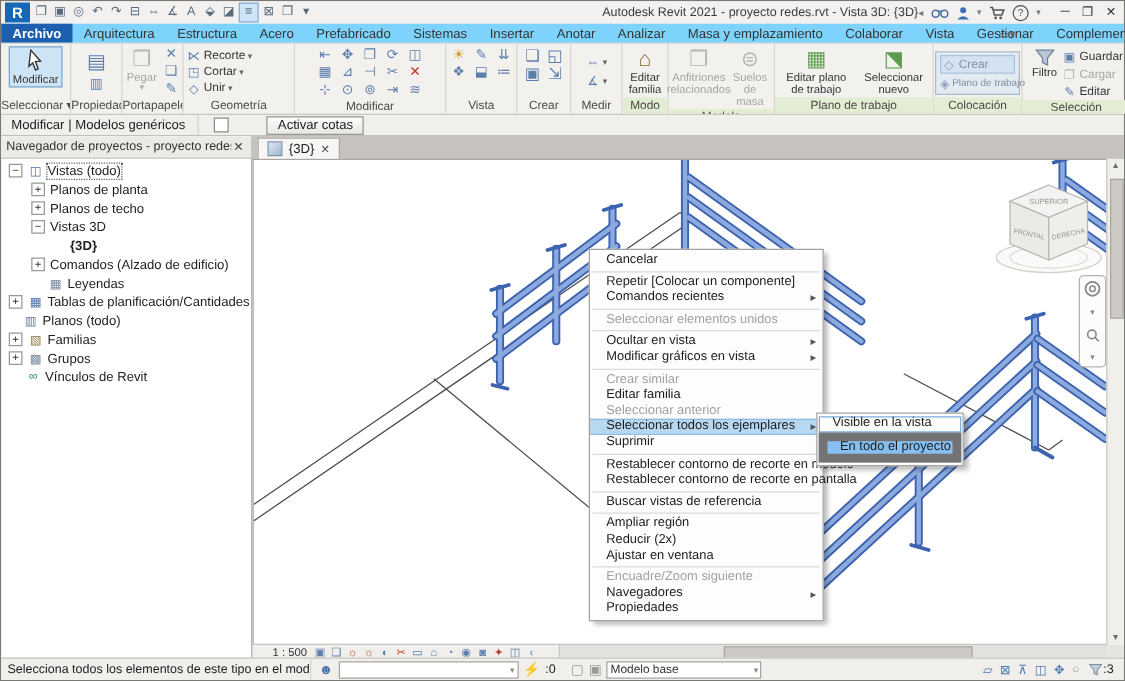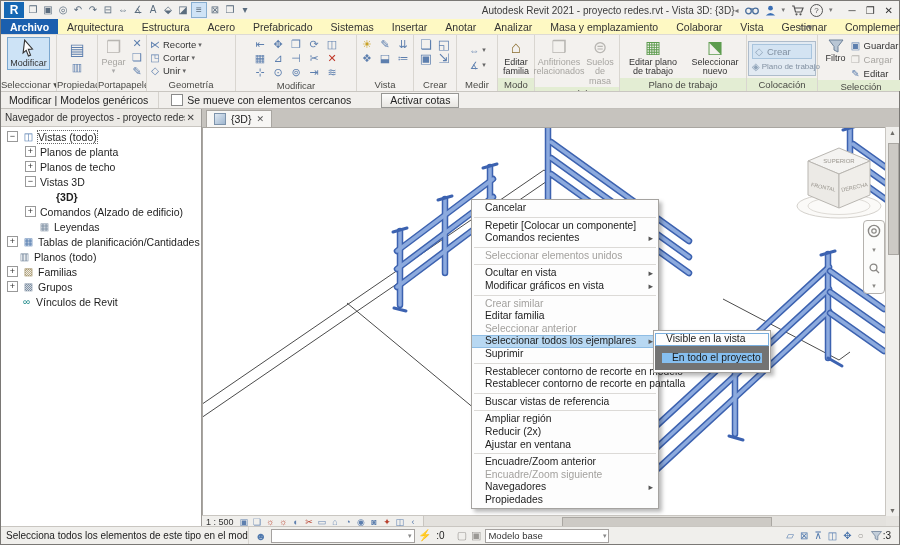--- a/index.html
+++ b/index.html
@@ -17,21 +17,21 @@
     font-size:10px;color:#5a6c7e;cursor:default;}
   .qicon.hl{background:#cfe3f6;border:1px solid #88aed0;}
   .apptitle{flex:1;text-align:right;color:#3c3c3c;font-size:10px;white-space:nowrap;
     overflow:hidden;margin-left:-40px;}
   .tbright{display:flex;align-items:center;gap:6px;margin-right:4px;}
   .tbright svg{display:block;}
   .winbtns{display:flex;gap:10px;margin-left:10px;margin-right:2px;color:#333;font-size:10px;}
   .winbtns span{cursor:default;}
 
   
-  .tabrow{position:absolute;left:0;top:18px;width:100%;height:15px;background:#fef9c3;
+  .tabrow{position:absolute;left:0;top:18px;width:100%;height:15px;background:#7dd3fc;
     display:flex;align-items:stretch;font-size:10.5px;border-bottom:1px solid #dddad5;}
   .rtab{padding:0 9px;display:flex;align-items:center;color:#333;cursor:default;white-space:nowrap;}
   .rtab.file{background:var(--file_tab);color:#fff;font-weight:bold;}
   .tabtail{display:flex;align-items:center;color:#666;font-size:9px;padding:0 6px;}
 
   
   .ribbon{position:absolute;left:0;top:34px;width:100%;height:56px;background:#f3f1ee;
     display:flex;align-items:stretch;border-bottom:1px solid #c9c6c1;}
   .rpanel{display:flex;flex-direction:column;border-right:1px solid #d9d6d0;flex:none;}
   .rp-content{flex:1;display:flex;align-items:flex-start;justify-content:center;gap:2px;padding:2px 2px 0 2px;}
@@ -106,21 +106,21 @@
     border-radius:4px;background:rgba(252,252,251,.9);display:flex;flex-direction:column;
     align-items:center;justify-content:space-between;padding:3px 0;color:#8a8885;font-size:7px;}
 
   
   .vscroll{position:absolute;right:0;top:18px;bottom:12px;width:13px;background:#f0efec;
     border-left:1px solid #c9c6c1;display:flex;flex-direction:column;align-items:center;
     justify-content:space-between;font-size:7px;color:#6f6d69;padding:2px 0;}
   .vthumb{position:absolute;left:2px;top:16px;width:9px;height:110px;background:#cdcac5;border:1px solid #aaa7a2;}
   .canvasbottom{position:absolute;left:0;bottom:0;right:13px;height:12px;background:#f0efec;
     border-top:1px solid #c9c6c1;display:flex;align-items:center;font-size:9px;color:#444;}
-  .vcb{display:flex;align-items:center;gap:3px;padding:0 4px;flex:none;}
+  .vcb{display:flex;align-items:center;gap:3px;padding:0 16px;flex:none;}
   .vcb .scale{font-size:9px;color:#333;margin-right:2px;}
   .vcbicon{font-size:9px;color:#5d7fae;width:11px;text-align:center;}
   .vcbicon.red{color:#b8402e;}
   .hscroll{flex:1;background:#e3e1dd;border-left:1px solid #c9c6c1;height:100%;position:relative;}
   .hthumb{position:absolute;left:30%;top:1px;width:45%;height:9px;background:#cdcac5;border:1px solid #aaa7a2;}
   .corner{position:absolute;right:0;bottom:0;width:13px;height:12px;background:#e6e4e0;}
 
   
   .cmenu{position:absolute;left:470px;top:198px;width:186px;background:#fdfdfd;
     border:1px solid #a5a3a0;box-shadow:3px 3px 4px rgba(0,0,0,.28);padding:2px 0;z-index:30;}
@@ -439,21 +439,20 @@
         </div>
       </div>
       <div class="rp-label ctx">Selección</div>
     </div>
   </div>
 
   <div class="optionsbar">
     <div class="ob-label">Modificar | Modelos genéricos</div>
     <div class="ob-check">
       <span class="cbox"></span>
-      <span>Se mueve con elementos cercanos</span>
     </div>
     <div class="ob-btn">Activar cotas</div>
   </div>
 
   <div class="main">
     <div class="browser">
       <div class="pb-head">
         <span class="pbtitle">Navegador de proyectos - proyecto redes.rvt</span>
         <span class="pb-close">✕</span>
       </div>
@@ -831,24 +830,20 @@
       <div class="mitem">
         <span class="mlabel">Reducir (2x)</span>
         
       </div>
 
       <div class="mitem">
         <span class="mlabel">Ajustar en ventana</span>
         
       </div>
     <div class="msep"></div>
-      <div class="mitem">
-        <span class="mlabel">Encuadre/Zoom anterior</span>
-        
-      </div>
 
       <div class="mitem disabled">
         <span class="mlabel">Encuadre/Zoom siguiente</span>
         
       </div>
 
       <div class="mitem">
         <span class="mlabel">Navegadores</span>
         <span class="marrow">▸</span>
       </div>

